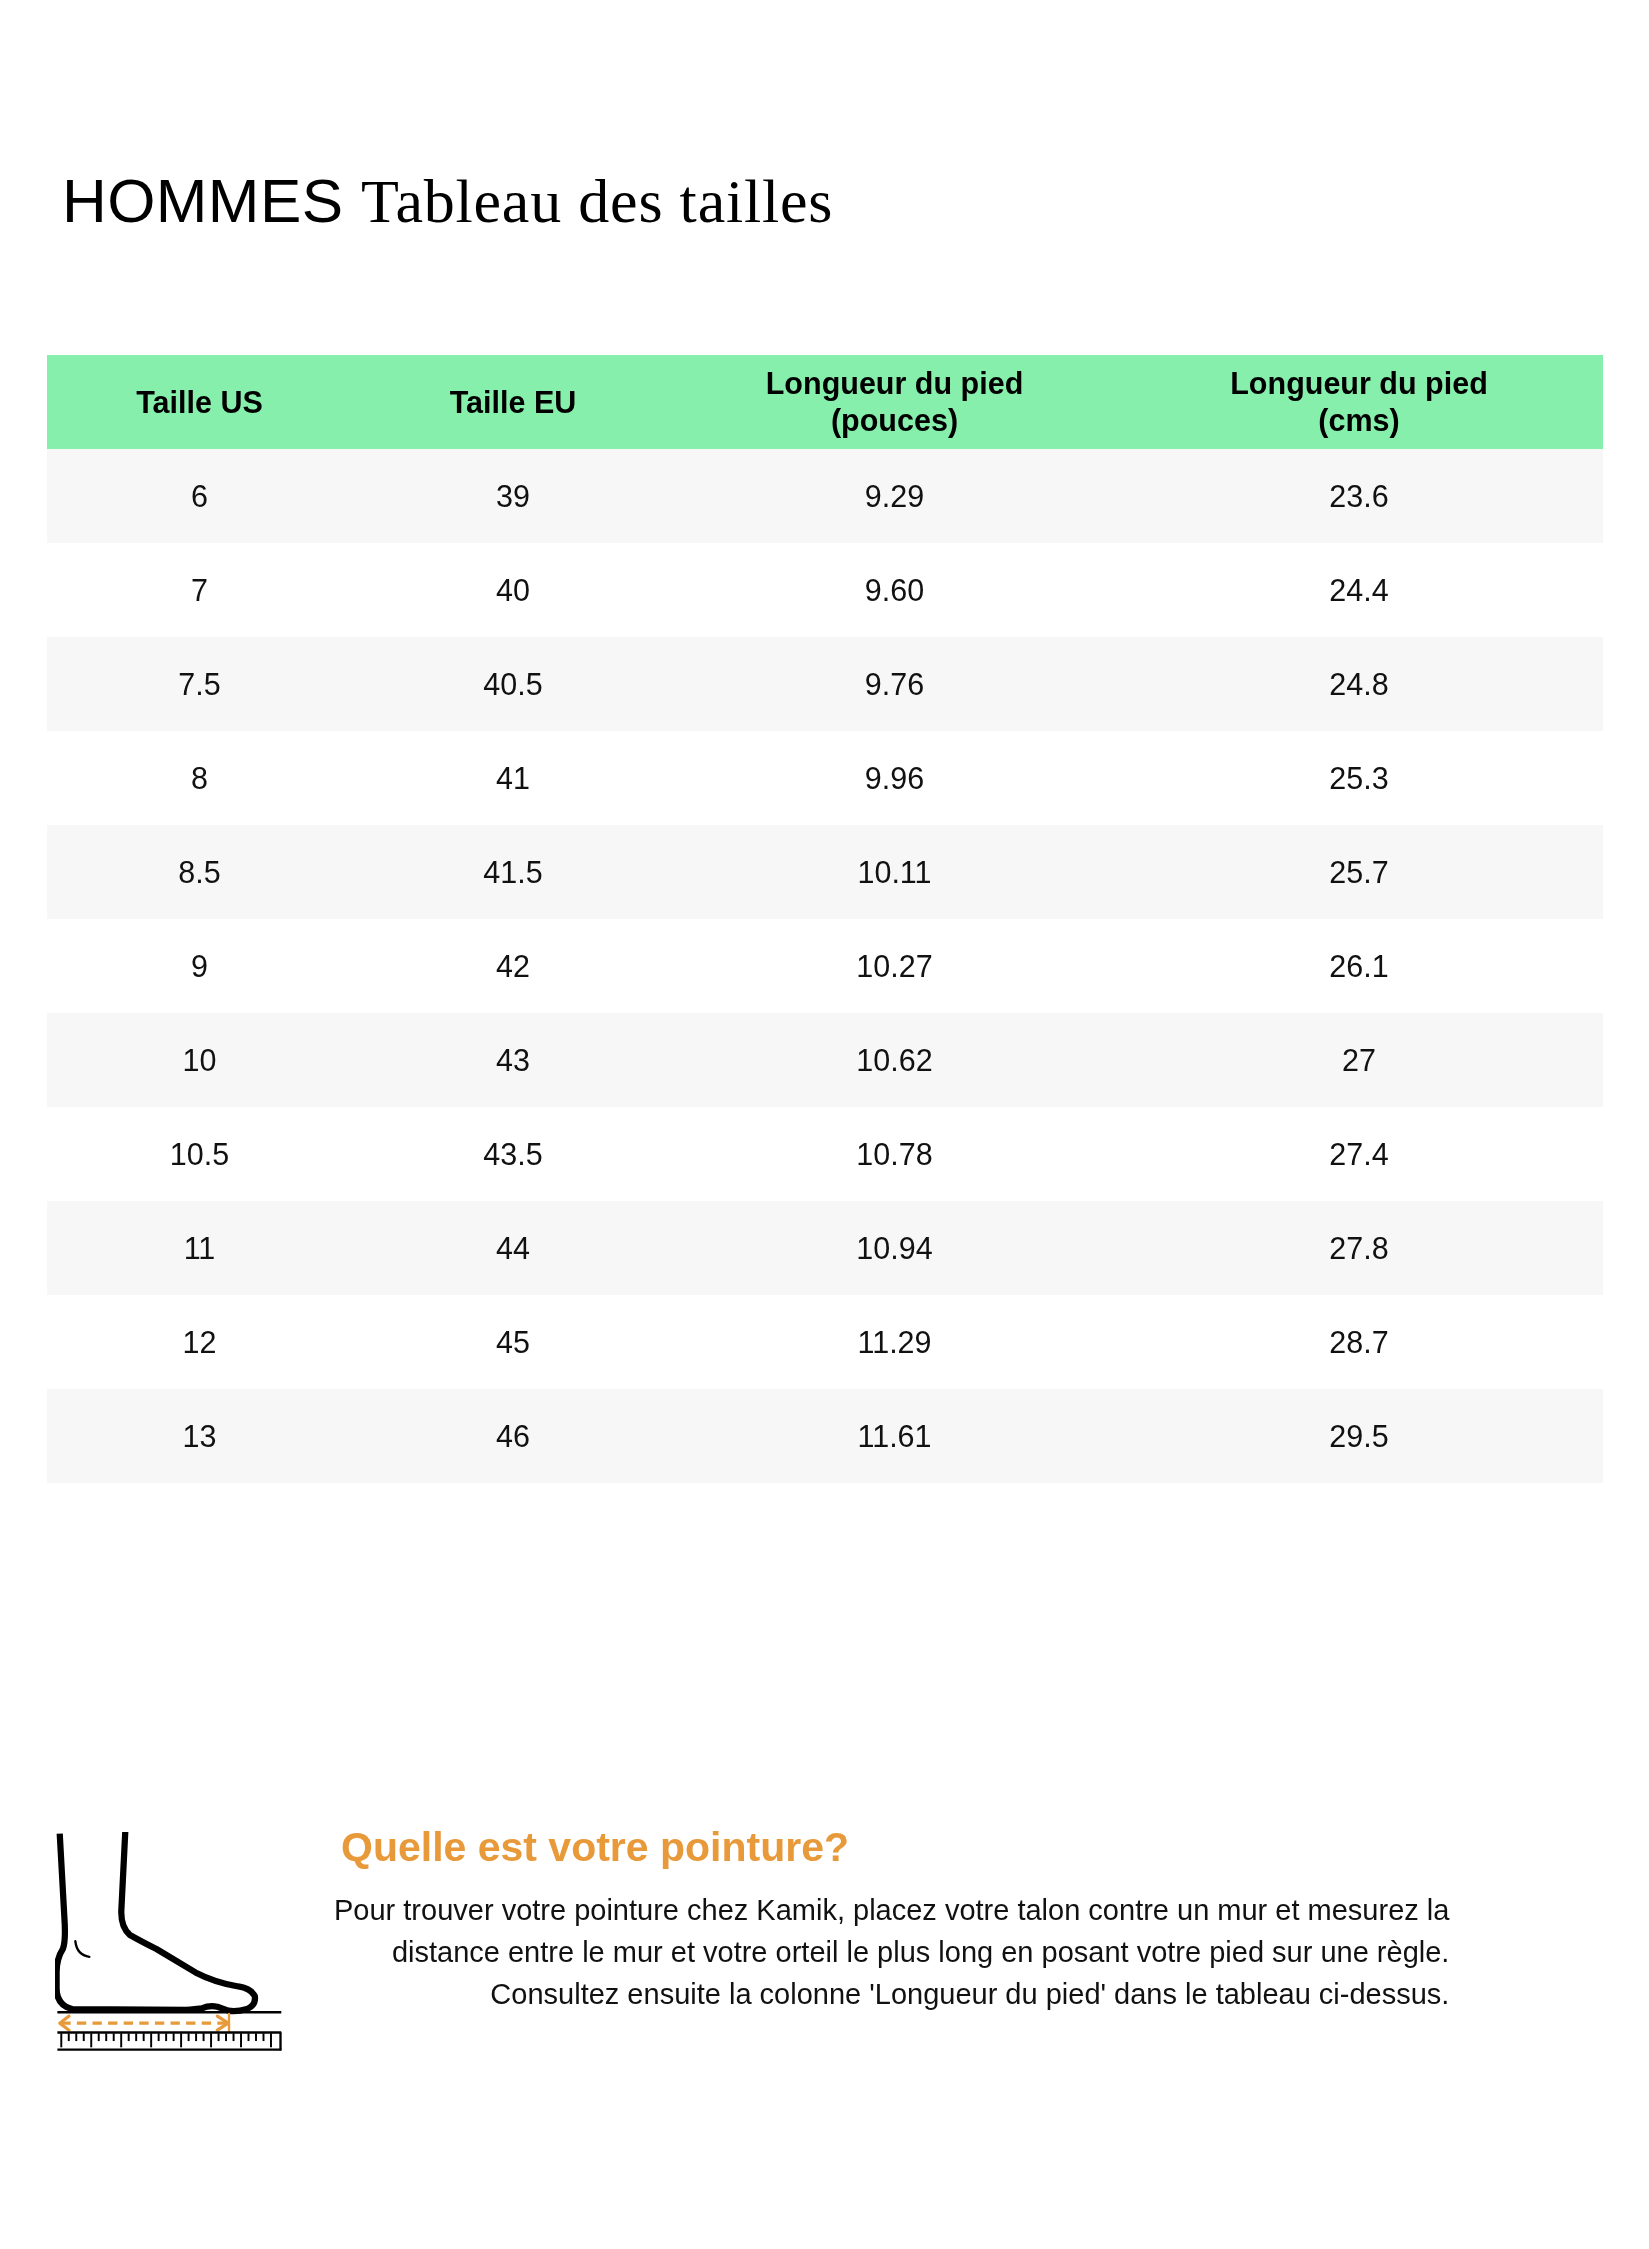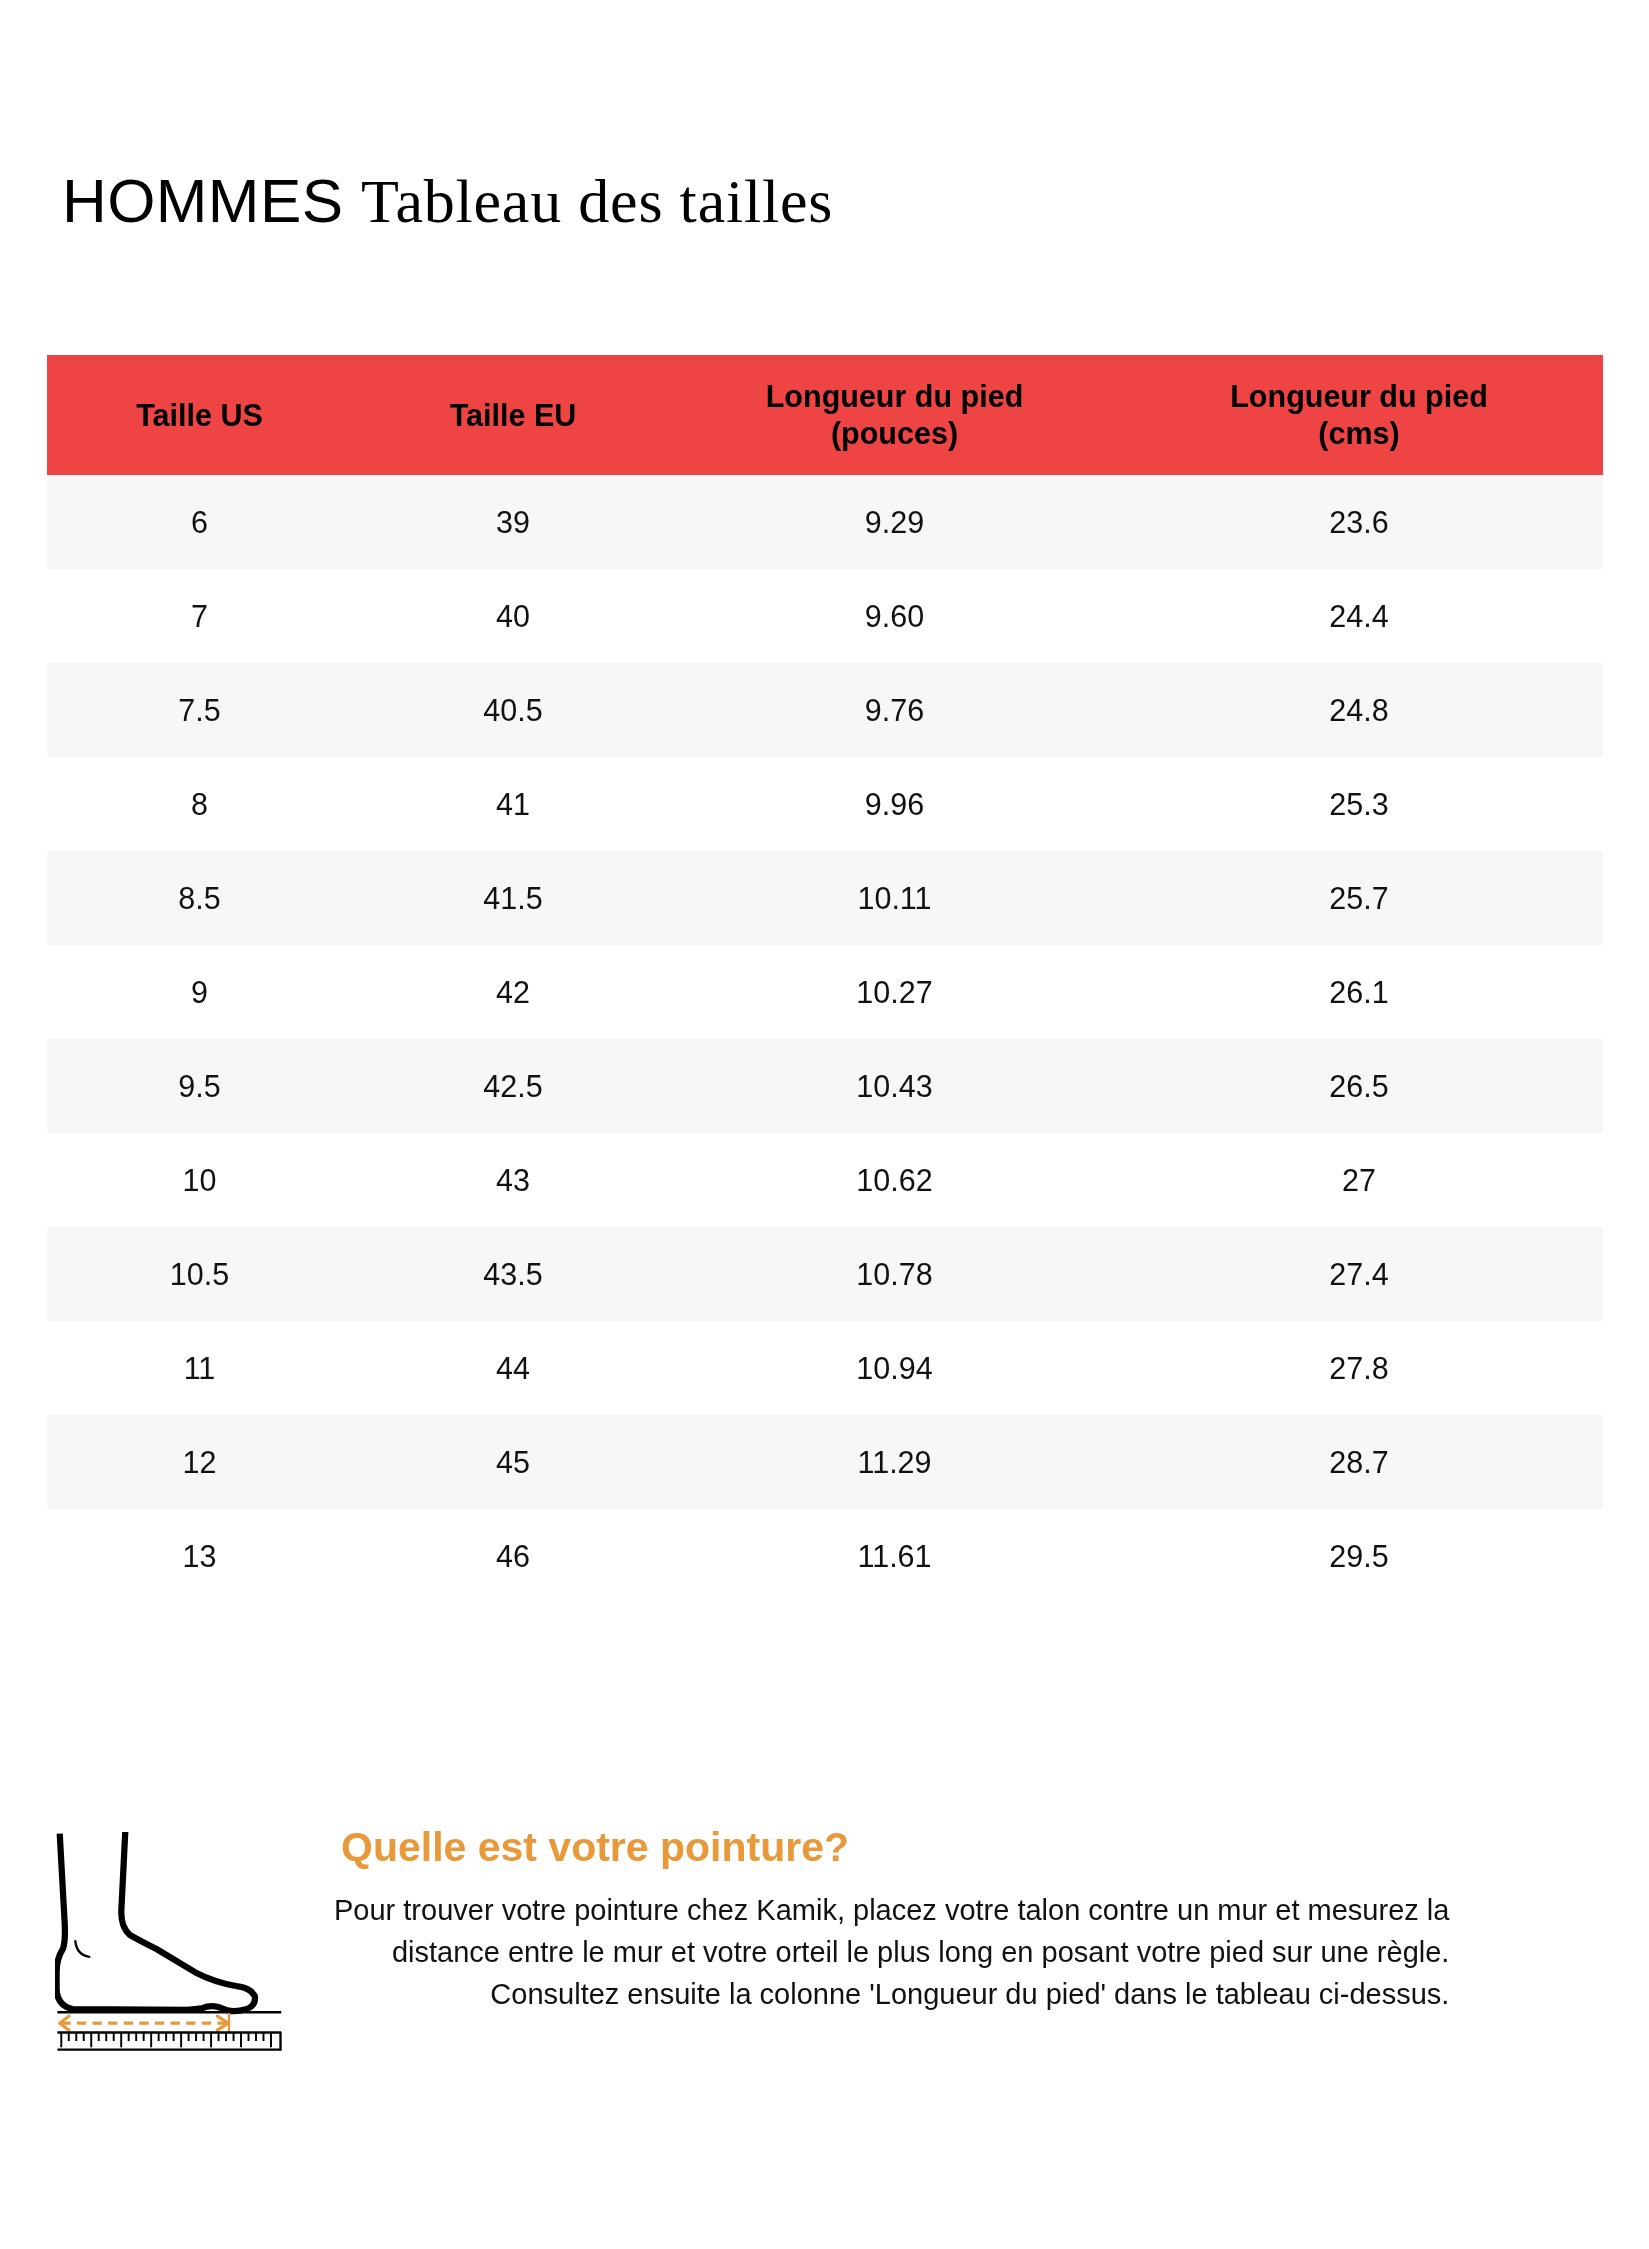--- a/index.html
+++ b/index.html
@@ -43,22 +43,22 @@
       width: 1555px;
       border-collapse: collapse;
       table-layout: fixed;
     }
     .size-table col.c1 { width: 305px; }
     .size-table col.c2 { width: 322px; }
     .size-table col.c3 { width: 441px; }
     .size-table col.c4 { width: 488px; }
 
     .size-table thead tr {
-      background: #ef4444;
-      height: 120px;
+      background: #86efac;
+      height: 94px;
     }
     .size-table th {
       font-weight: 700;
       font-size: 30.5px;
       line-height: 37px;
       text-align: center;
       padding: 0;
       vertical-align: middle;
     }
     .size-table tbody tr {
@@ -174,26 +174,20 @@
         <td>8.5</td>
         <td>41.5</td>
         <td>10.11</td>
         <td>25.7</td>
       </tr>
       <tr>
         <td>9</td>
         <td>42</td>
         <td>10.27</td>
         <td>26.1</td>
-      </tr>
-      <tr>
-        <td>9.5</td>
-        <td>42.5</td>
-        <td>10.43</td>
-        <td>26.5</td>
       </tr>
       <tr>
         <td>10</td>
         <td>43</td>
         <td>10.62</td>
         <td>27</td>
       </tr>
       <tr>
         <td>10.5</td>
         <td>43.5</td>

